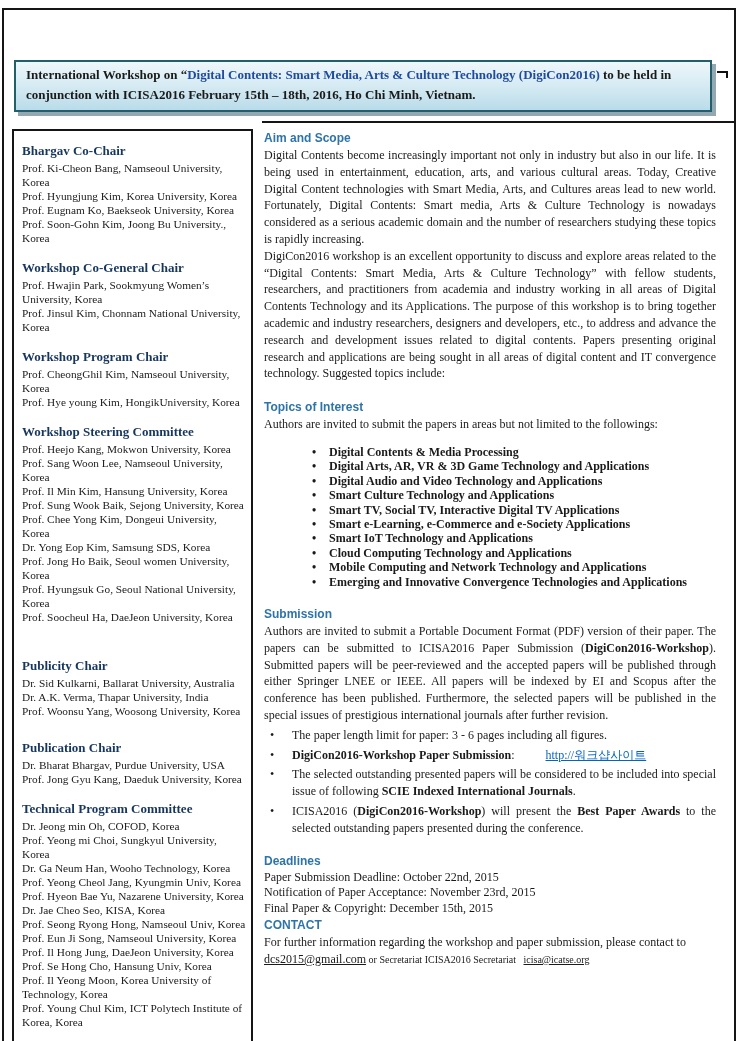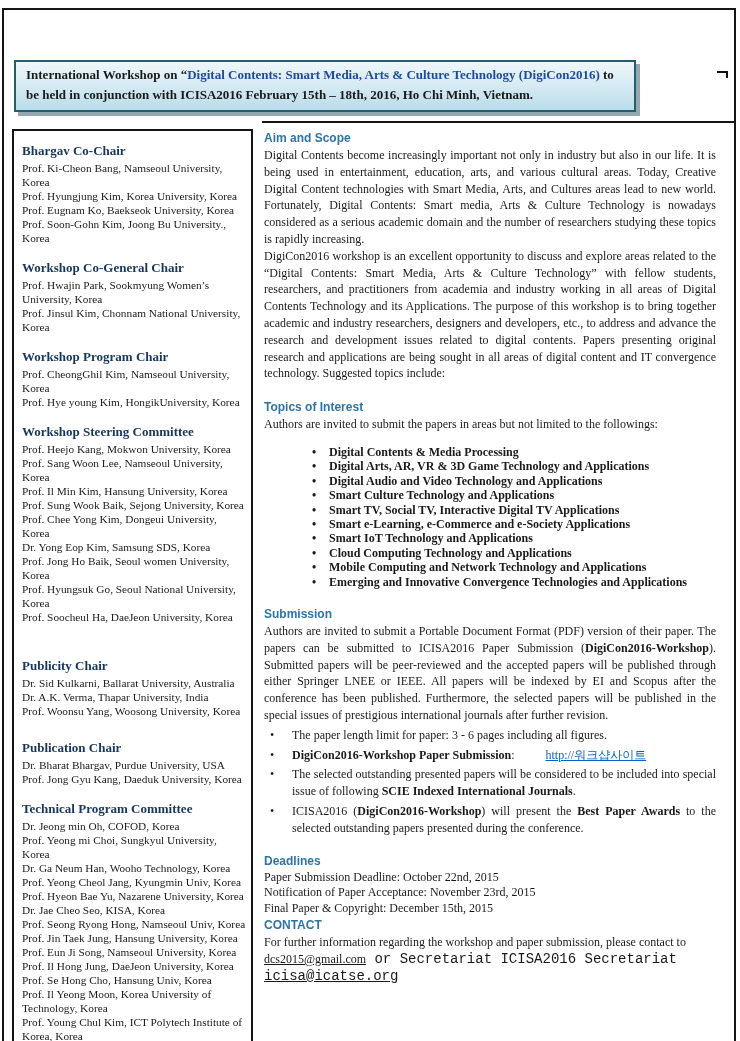--- a/index.html
+++ b/index.html
@@ -6,21 +6,21 @@
   body{
     width:740px;height:1041px;position:relative;background:#ffffff;
     font-family:"Liberation Serif",serif;color:#1a1a1a;overflow:hidden;
   }
   .page-frame{
     position:absolute;left:2px;top:8px;width:734px;height:1033px;
     border:2px solid #151515;border-bottom:none;box-sizing:border-box;
   }
   
   .banner{
-    position:absolute;left:14px;top:60px;width:622px;box-sizing:border-box;
+    position:absolute;left:14px;top:60px;width:698px;box-sizing:border-box;
     border:2px solid #235e6b;
     background:linear-gradient(180deg,#eef7fb 0%,#d3e9f2 55%,#b9dcea 100%);
     box-shadow:4px 4px 0 0 #94a8b1;
     padding:3px 10px 5px 10px;
     font-weight:bold;font-size:13px;line-height:20px;
   }
   .banner .hl{color:#1f4a9e;}
   .stray-mark{
     position:absolute;left:717px;top:71px;width:9px;height:5px;
     border-top:2px solid #111;border-right:2px solid #111;
@@ -60,21 +60,21 @@
   .sub-bullets{list-style:none;margin:3px 0 0 0;padding:0;}
   .sub-bullets li{
     position:relative;padding-left:28px;font-size:12px;line-height:16.8px;
     text-align:justify;margin-bottom:3px;
   }
   .sub-bullets li::before{content:"\2022";position:absolute;left:6px;}
   .dline{font-size:12px;line-height:15.5px;}
   .contact-para{font-size:12px;line-height:16.8px;margin:0;}
   .link{color:inherit;text-decoration:underline;cursor:pointer;}
   .link-blue{color:#0563c1;text-decoration:underline;cursor:pointer;padding-left:28px;}
-  .sans-bit{font-family:Liberation Mono, monospace;font-size:14px;}
+  .sans-bit{font-family:Liberation Serif, serif;font-size:10px;}
   b{font-weight:bold;}
 </style>
 </head>
 <body>
 
 <div class="page-frame"></div>
 
 <div class="banner">
   <span>International Workshop on “</span><span class="hl">Digital Contents: Smart Media, Arts &amp; Culture Technology (DigiCon2016)</span><span> to be held in conjunction with ICISA2016 February 15th – 18th, 2016, Ho Chi Minh, Vietnam.</span>
 </div>
@@ -159,21 +159,20 @@
       <div class="entry">Dr. Ga Neum Han, Wooho Technology, Korea</div>
 
       <div class="entry">Prof. Yeong Cheol Jang, Kyungmin Univ, Korea</div>
 
       <div class="entry">Prof. Hyeon Bae Yu, Nazarene University, Korea</div>
 
       <div class="entry">Dr. Jae Cheo Seo, KISA, Korea</div>
 
       <div class="entry">Prof. Seong Ryong Hong, Namseoul Univ, Korea</div>
 
-      <div class="entry">Prof. Jin Taek Jung, Hansung University, Korea</div>
 
       <div class="entry">Prof. Eun Ji Song, Namseoul University, Korea</div>
 
       <div class="entry">Prof. Il Hong Jung, DaeJeon University, Korea</div>
 
       <div class="entry">Prof. Se Hong Cho, Hansung Univ, Korea</div>
 
       <div class="entry">Prof. Il Yeong Moon, Korea University of Technology, Korea</div>
 
       <div class="entry">Prof. Young Chul Kim, ICT Polytech Institute of Korea, Korea</div>

